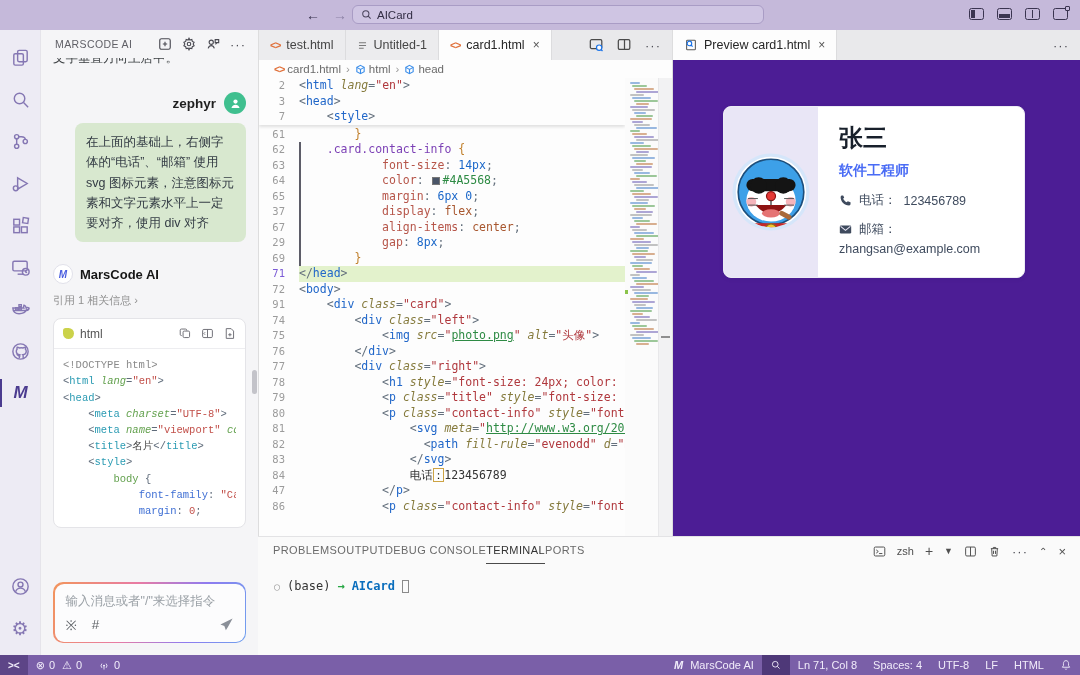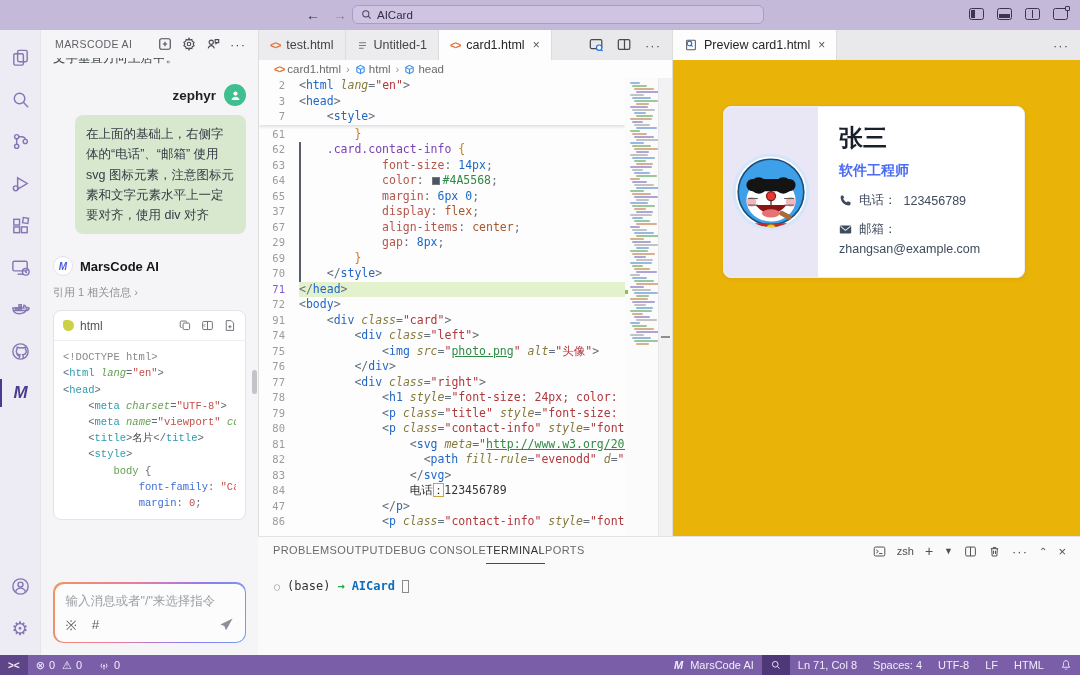--- a/index.html
+++ b/index.html
@@ -33,21 +33,21 @@
   
   .sidebar{width:218px;background:#f5f5f7;position:relative;display:flex;flex-direction:column;border-left:1px solid #e5e4ea}
   .sb-head{height:28px;display:flex;align-items:center;padding:0 12px 0 14px;font-size:10.5px;color:#5f5f66;letter-spacing:.4px;flex:none}
   .sb-head .ttl{flex:1}
   .sb-icons{display:flex;gap:10px;align-items:center;color:#4a4a52}
   .sb-icons svg{width:14px;height:14px;stroke:#4a4a52;fill:none;stroke-width:1.3}
   .dots{font-size:13px;color:#4a4a52;letter-spacing:1px;line-height:1}
   .chat{flex:1;overflow:hidden;padding:0 12px;position:relative;font-size:12.5px;color:#333b44}
   .clipline{height:10px;overflow:hidden}
   .clipline span{display:block;margin-top:-8px;color:#3c4043}
-  .urow{display:flex;justify-content:flex-end;align-items:center;gap:8px;margin-top:16px}
+  .urow{display:flex;justify-content:flex-end;align-items:center;gap:8px;margin-top:24px}
   .uname{font-size:13.5px;font-weight:bold;color:#1f1f1f}
   .uavatar{width:22px;height:22px;border-radius:50%;background:#3fbf8f;display:flex;align-items:center;justify-content:center}
   .uavatar svg{width:13px;height:13px;fill:#fff}
   .bubble{margin:9px 0 0 22px;background:#d8e8cf;border-radius:8px;padding:9px 11px;line-height:1.62}
   .arow{display:flex;align-items:center;gap:7px;margin-top:22px}
   .aavatar{width:20px;height:20px;border-radius:50%;background:#fff;border:1px solid #e1e1ea;display:flex;align-items:center;justify-content:center;font-weight:900;font-style:italic;font-size:10px;color:#4b5fe0}
   .aname{font-size:13px;font-weight:bold;color:#161616}
   .refline{margin-top:9px;font-size:11px;color:#909090}
   .intro{margin-top:10px;line-height:1.65}
   .codecard{margin-top:10px;background:#fff;border:1px solid #e4e4e8;border-radius:8px;overflow:hidden}
@@ -100,21 +100,21 @@
   .t-cb{outline:1px solid #cda344;outline-offset:-1px}
   .side-code .t-t{color:#2b9bb3}.side-code .t-a{color:#63a14e}.side-code .t-s{color:#c2504a}
   .side-code .t-pr{color:#3f6fd4}.side-code .t-p{color:#5f6b7a}.side-code .t-x{color:#444}
   .minimap{width:33px;flex:none;background:#fbfbfb;padding-top:3px;position:relative}
   .mrow{height:2px;margin:1px 3px 0 5px;border-radius:1px;opacity:.7}
   .mmark{position:absolute;left:0;top:212px;width:3px;height:4px;background:#8bc34a}
   .lane{width:14px;flex:none;background:#f2f2f3;border-left:1px solid #e8e8ea;position:relative}
   .lanedash{position:absolute;top:258px;left:2px;width:9px;height:2px;background:#8f8f8f}
 
   
-  .pv{flex:1;background:#eab308;position:relative}
+  .pv{flex:1;background:#4c1d95;position:relative}
   .pvtabicon svg{width:14px;height:14px}
   .card{position:absolute;left:50px;top:46px;width:302px;height:172px;border:1px solid #ececf4;border-radius:8px;box-shadow:0 1px 5px rgba(30,30,80,.07);display:flex;overflow:hidden;background:#fff}
   .card-left{width:94px;background:#e9e6f6;display:flex;align-items:center;justify-content:center}
   .card-right{flex:1;padding:15px 0 0 21px}
   .cname{font-family:"DejaVu Serif",serif;font-size:24px;font-weight:600;color:#18202b}
   .ctitle{margin-top:8px;font-size:14px;font-weight:bold;color:#4a6cf5}
   .crow{margin-top:12px;font-size:12.5px;color:#3f4b5e;display:flex;align-items:center;gap:7px}
   .crow svg{width:13px;height:13px;flex:none}
   .cemaddr{margin-top:4px;font-size:12.5px;color:#3f4b5e}
 
@@ -448,21 +448,20 @@
             <div id="code-lines">
                 <div class="cl"><span class="gut">61</span><span class="cont"><span class="t-x">        </span><span class="t-b">}</span></span></div>
                 <div class="cl bar"><span class="gut">62</span><span class="cont"><span class="t-x">    </span><span class="t-se">.card.contact-info </span><span class="t-b">{</span></span></div>
                 <div class="cl bar"><span class="gut">63</span><span class="cont"><span class="t-x">            </span><span class="t-pr">font-size</span><span class="t-p">: </span><span class="t-n">14px</span><span class="t-p">;</span></span></div>
                 <div class="cl bar"><span class="gut">64</span><span class="cont"><span class="t-x">            </span><span class="t-pr">color</span><span class="t-p">: </span><span class="t-sw" style="background: rgb(74, 85, 104);"></span><span class="t-h">#4A5568</span><span class="t-p">;</span></span></div>
                 <div class="cl bar"><span class="gut">65</span><span class="cont"><span class="t-x">            </span><span class="t-pr">margin</span><span class="t-p">: </span><span class="t-n">6px</span><span class="t-x"> </span><span class="t-n">0</span><span class="t-p">;</span></span></div>
                 <div class="cl bar"><span class="gut">37</span><span class="cont"><span class="t-x">            </span><span class="t-pr">display</span><span class="t-p">: </span><span class="t-v">flex</span><span class="t-p">;</span></span></div>
                 <div class="cl bar"><span class="gut">67</span><span class="cont"><span class="t-x">            </span><span class="t-pr">align-items</span><span class="t-p">: </span><span class="t-v">center</span><span class="t-p">;</span></span></div>
                 <div class="cl bar"><span class="gut">29</span><span class="cont"><span class="t-x">            </span><span class="t-pr">gap</span><span class="t-p">: </span><span class="t-n">8px</span><span class="t-p">;</span></span></div>
                 <div class="cl bar"><span class="gut">69</span><span class="cont"><span class="t-x">        </span><span class="t-b">}</span></span></div>
-                <div class="cl bar"><span class="gut">70</span><span class="cont"><span class="t-x">    </span><span class="t-p">&lt;/</span><span class="t-t">style</span><span class="t-p">&gt;</span></span></div>
                 <div class="cl hl"><span class="gut">71</span><span class="cont"><span class="t-p">&lt;/</span><span class="t-t">head</span><span class="t-p">&gt;</span></span></div>
                 <div class="cl"><span class="gut">72</span><span class="cont"><span class="t-p">&lt;</span><span class="t-t">body</span><span class="t-p">&gt;</span></span></div>
                 <div class="cl"><span class="gut">91</span><span class="cont"><span class="t-x">    </span><span class="t-p">&lt;</span><span class="t-t">div</span><span class="t-x"> </span><span class="t-a">class</span><span class="t-p">=</span><span class="t-s">"card"</span><span class="t-p">&gt;</span></span></div>
                 <div class="cl"><span class="gut">74</span><span class="cont"><span class="t-x">        </span><span class="t-p">&lt;</span><span class="t-t">div</span><span class="t-x"> </span><span class="t-a">class</span><span class="t-p">=</span><span class="t-s">"left"</span><span class="t-p">&gt;</span></span></div>
                 <div class="cl"><span class="gut">75</span><span class="cont"><span class="t-x">            </span><span class="t-p">&lt;</span><span class="t-t">img</span><span class="t-x"> </span><span class="t-a">src</span><span class="t-p">=</span><span class="t-s">"</span><span class="t-l">photo.png</span><span class="t-s">"</span><span class="t-x"> </span><span class="t-a">alt</span><span class="t-p">=</span><span class="t-s">"头像"</span><span class="t-p">&gt;</span></span></div>
                 <div class="cl"><span class="gut">76</span><span class="cont"><span class="t-x">        </span><span class="t-p">&lt;/</span><span class="t-t">div</span><span class="t-p">&gt;</span></span></div>
                 <div class="cl"><span class="gut">77</span><span class="cont"><span class="t-x">        </span><span class="t-p">&lt;</span><span class="t-t">div</span><span class="t-x"> </span><span class="t-a">class</span><span class="t-p">=</span><span class="t-s">"right"</span><span class="t-p">&gt;</span></span></div>
                 <div class="cl"><span class="gut">78</span><span class="cont"><span class="t-x">            </span><span class="t-p">&lt;</span><span class="t-t">h1</span><span class="t-x"> </span><span class="t-a">style</span><span class="t-p">=</span><span class="t-s">"font-size: 24px; color: </span></span></div>
                 <div class="cl"><span class="gut">79</span><span class="cont"><span class="t-x">            </span><span class="t-p">&lt;</span><span class="t-t">p</span><span class="t-x"> </span><span class="t-a">class</span><span class="t-p">=</span><span class="t-s">"title"</span><span class="t-x"> </span><span class="t-a">style</span><span class="t-p">=</span><span class="t-s">"font-size: 16px;"</span></span></div>
                 <div class="cl"><span class="gut">80</span><span class="cont"><span class="t-x">            </span><span class="t-p">&lt;</span><span class="t-t">p</span><span class="t-x"> </span><span class="t-a">class</span><span class="t-p">=</span><span class="t-s">"contact-info"</span><span class="t-x"> </span><span class="t-a">style</span><span class="t-p">=</span><span class="t-s">"font-size: 14px;"</span></span></div>

